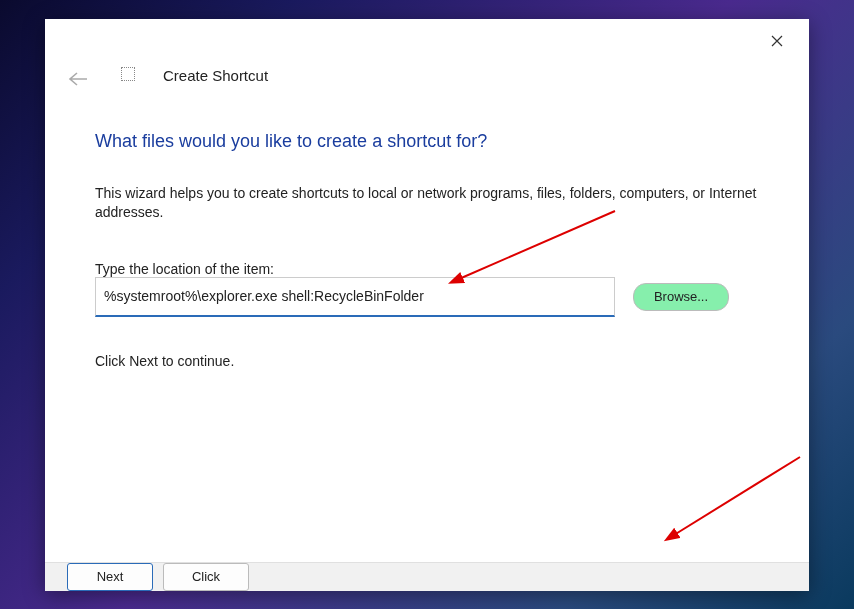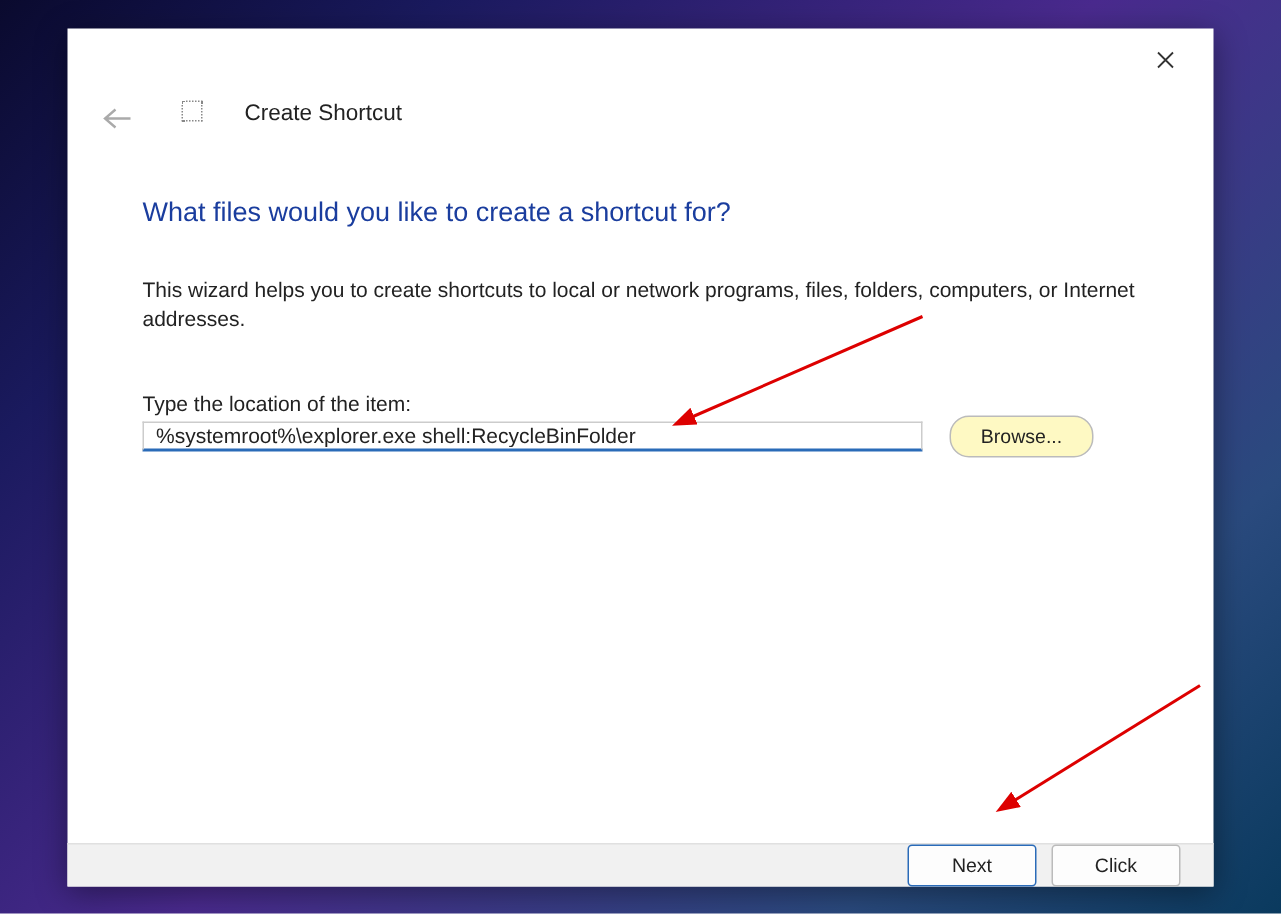--- a/index.html
+++ b/index.html
@@ -88,50 +88,50 @@
       margin-bottom: 0;
     }
     .input-row {
       display: flex;
       align-items: center;
       gap: 18px;
       margin-bottom: 36px;
     }
     .location-input {
       flex: 0 0 520px;
-      height: 20px;
+      height: 40px;
       border: 1px solid #ccc;
       border-bottom: 2px solid #2a6bb8;
       padding: 2px 8px;
       font-size: 14px;
       font-family: inherit;
       color: #222;
       outline: none;
     }
     .browse-btn {
       width: 96px;
       height: 28px;
       border: 1px solid #bbb;
-      background: #fef9c3;
+      background: #86efac;
       font-size: 13px;
       cursor: pointer;
       font-family: inherit;
       color: #222;
       border-radius: 13px;
     }
     .continue-text {
       color: #222;
       font-size: 14px;
     }
     .footer {
       background: #f1f1f1;
       border-top: 1px solid #e0e0e0;
       padding: 0 22px;
       display: flex;
-      justify-content: flex-end;
+      justify-content: flex-start;
       gap: 10px;
     }
     .footer-btn {
       width: 86px;
       height: 28px;
       border: 1px solid #bbb;
       background: #fdfdfd;
       font-size: 13px;
       cursor: pointer;
       font-family: inherit;
@@ -177,20 +177,21 @@
   </div>
 
   <div class="content">
     <h1 class="main-heading">What files would you like to create a shortcut for?</h1>
     <p class="description">This wizard helps you to create shortcuts to local or network programs, files, folders, computers, or Internet addresses.</p>
     <div class="field-label">Type the location of the item:</div>
     <div class="input-row">
       <input type="text" class="location-input" value="%systemroot%\explorer.exe shell:RecycleBinFolder" style="">
       <button class="browse-btn">Browse...</button>
     </div>
+    <p class="continue-text">Click Next to continue.</p>
   </div>
 
   <div class="footer">
     <button class="footer-btn primary">Next</button>
     <button class="footer-btn">Click</button>
   </div>
 
   <svg class="arrow-annotation arrow-1" width="180" height="90" viewBox="0 0 180 90">
     <defs>
         <marker id="ah1" markerWidth="10" markerHeight="10" refX="2" refY="3" orient="auto">

